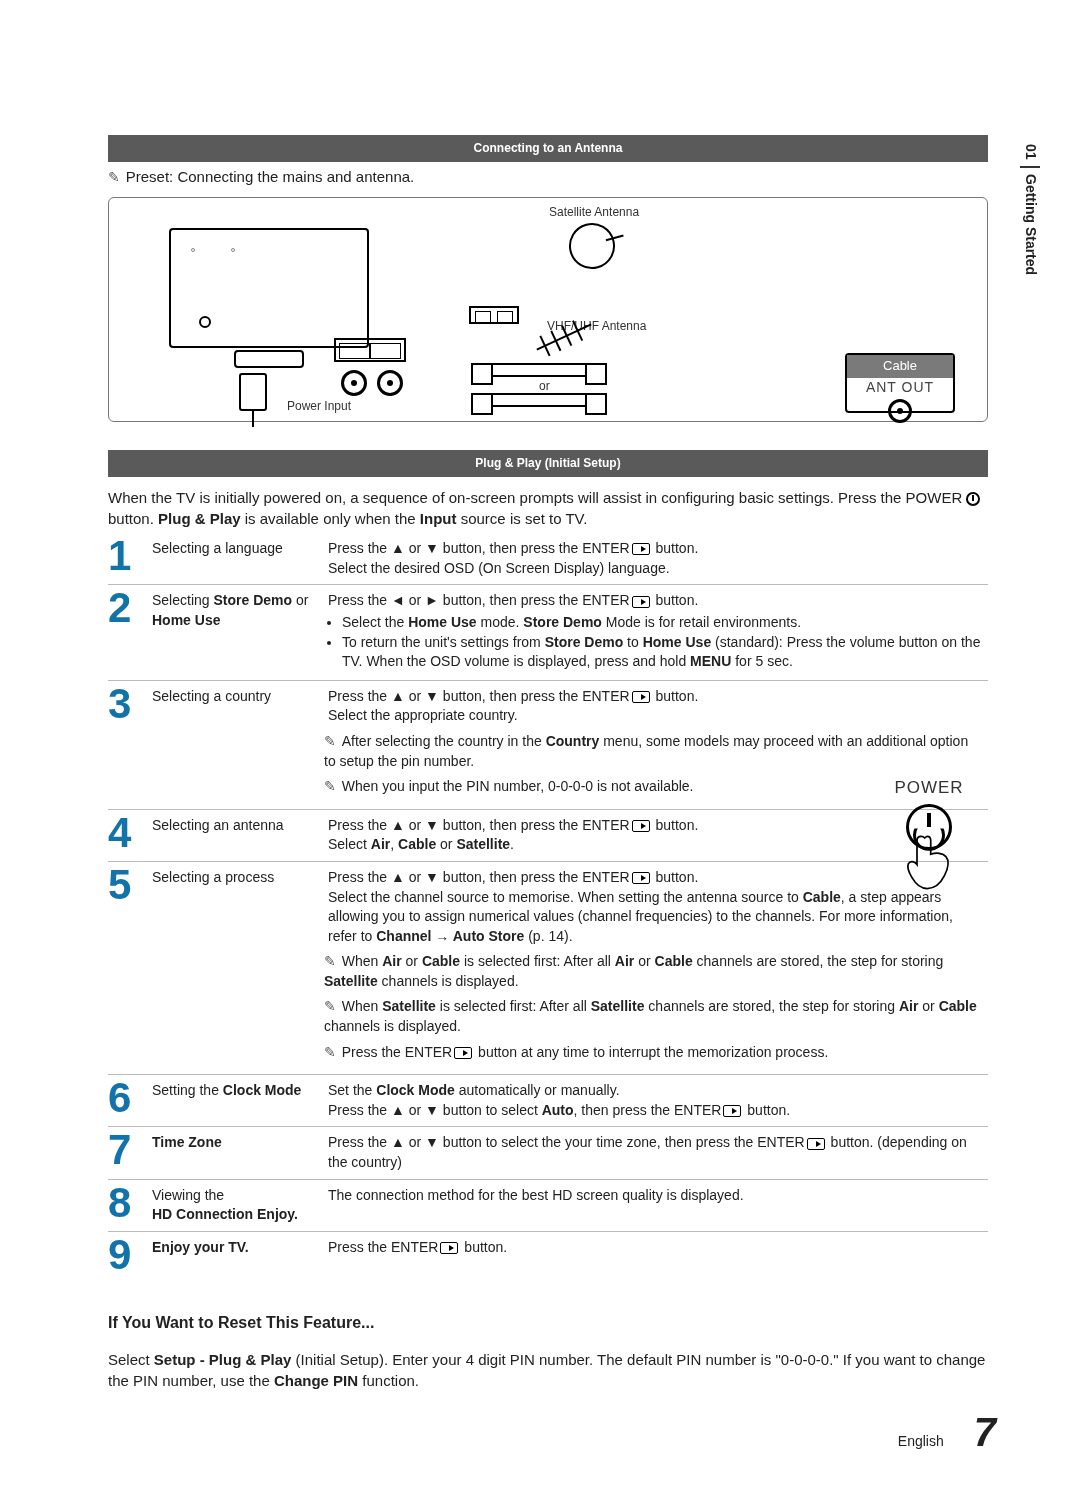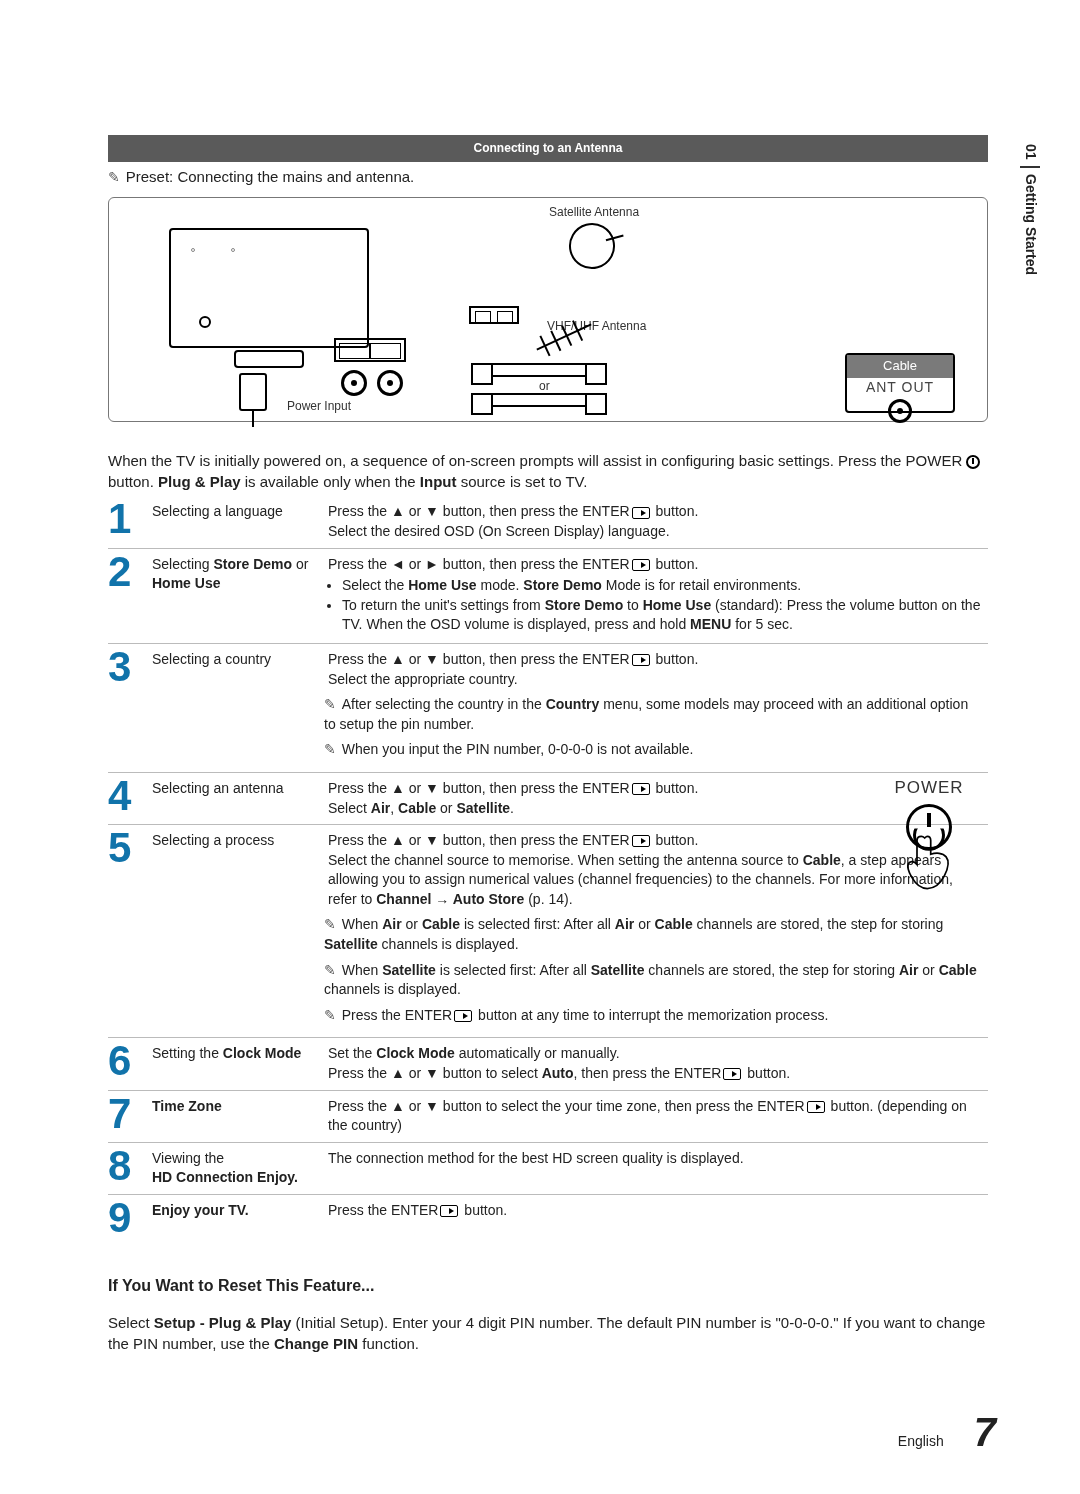--- a/index.html
+++ b/index.html
@@ -288,20 +288,21 @@
     <div class="label" style="left:430px; top:180px;">or</div>
     <div class="barrel bot"></div>
 
     <div class="cable-box">
       <div class="hdr">Cable</div>
       <div class="ant-out">ANT OUT</div>
       <div class="port"></div>
     </div>
   </div>
 
+  <h3 class="section-title">Plug &amp; Play (Initial Setup)</h3>
   <p class="intro">
     <span>When the TV is initially powered on, a sequence of on-screen prompts will assist in configuring basic settings. Press the POWER </span>
     <span style="display:inline-block;width:14px;height:14px;border:2px solid #000;border-radius:50%;vertical-align:middle;position:relative;">
       <span style="position:absolute;left:50%;top:1px;width:2px;height:6px;background:#000;transform:translateX(-50%);"></span>
     </span>
     <span> button. </span>
     <b>Plug &amp; Play</b>
     <span> is available only when the </span>
     <b>Input</b>
     <span> source is set to TV.</span>

